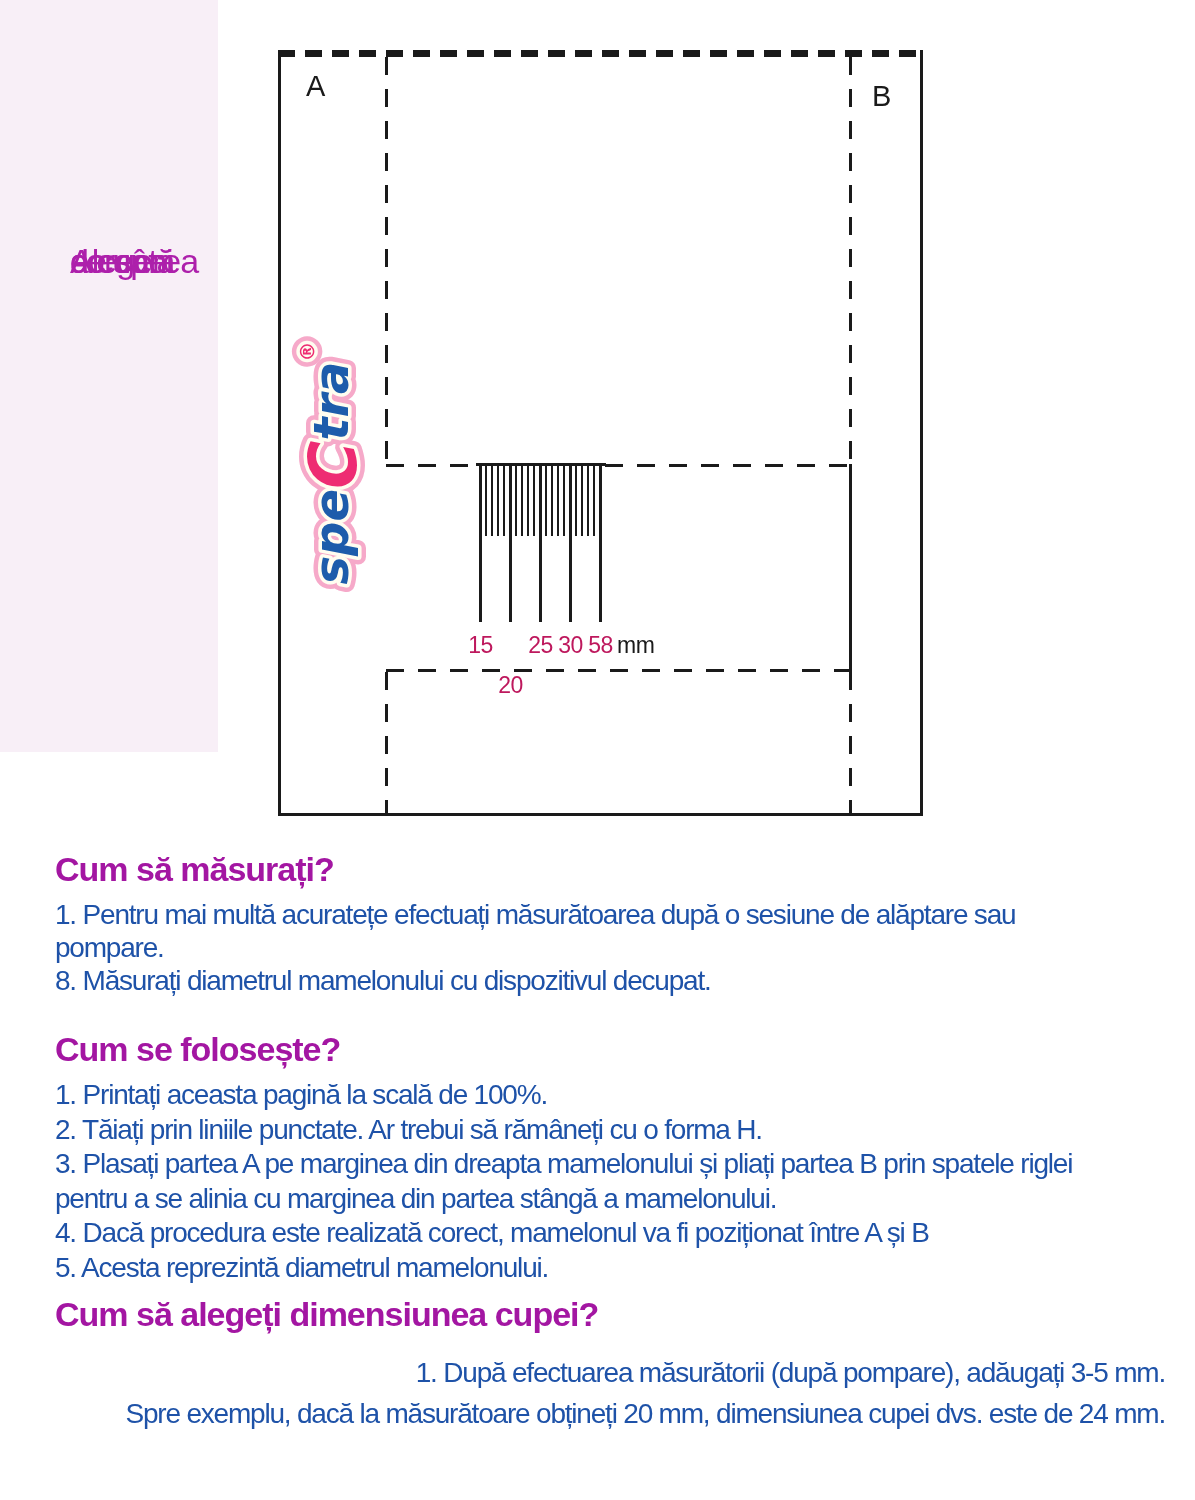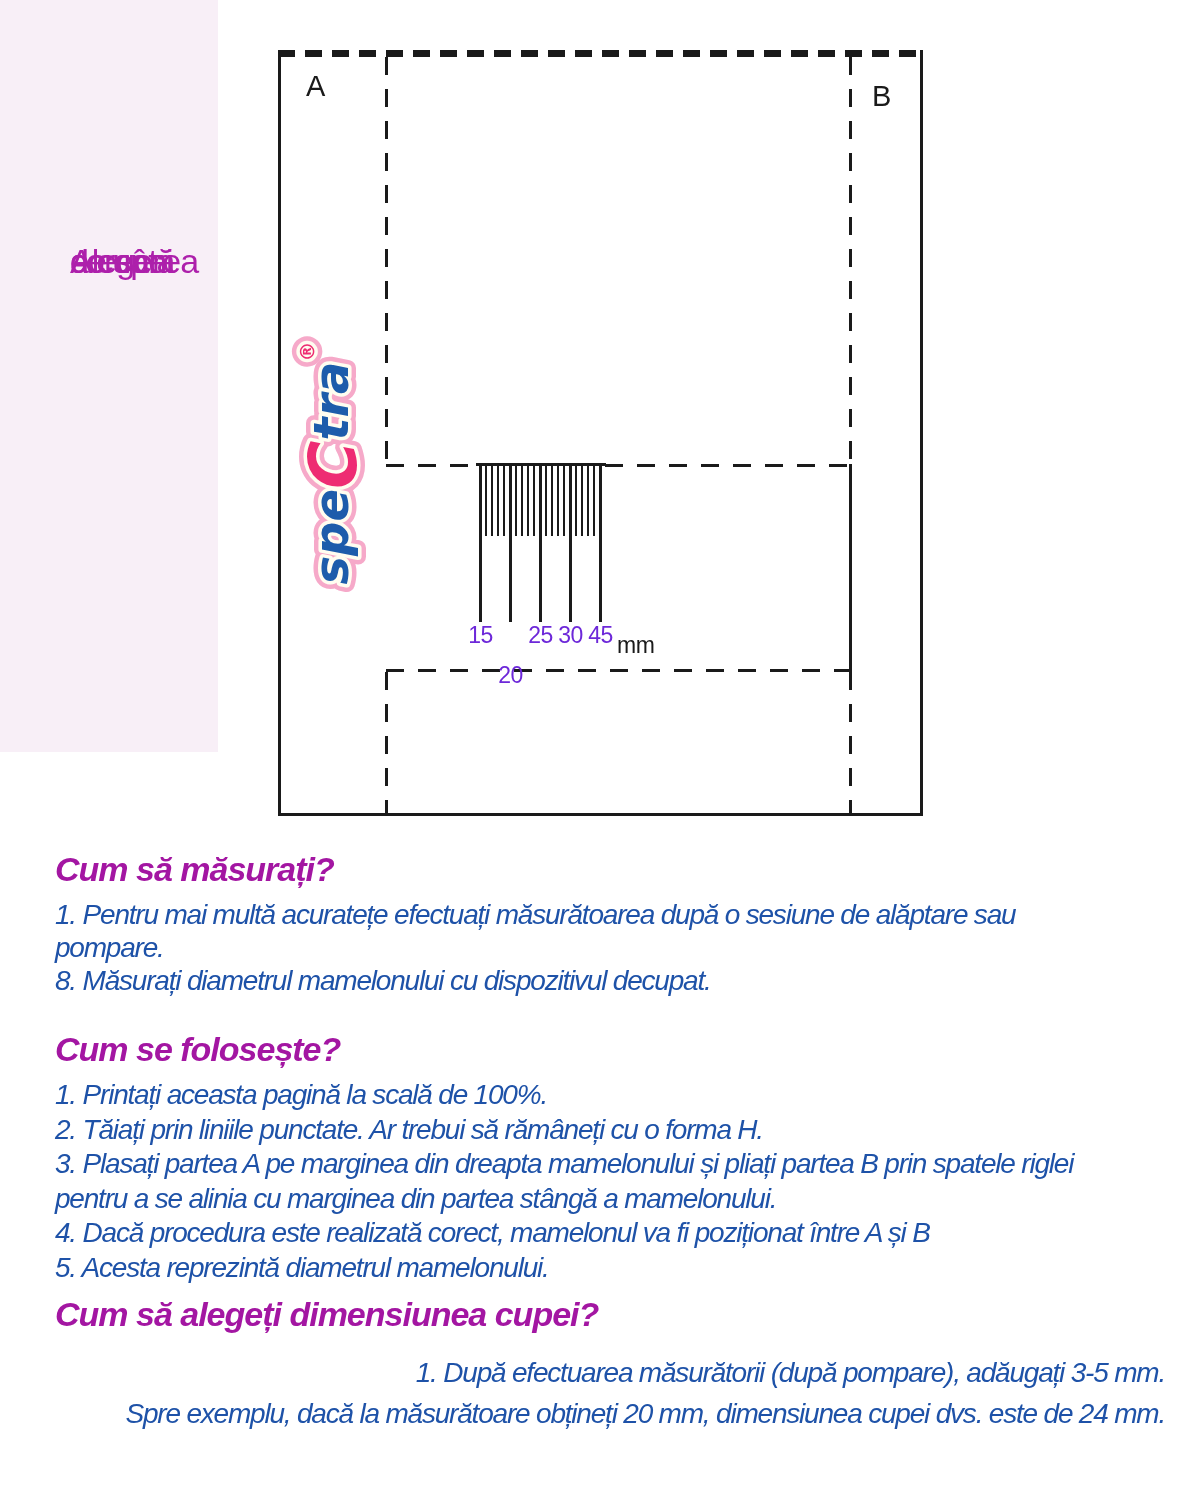--- a/index.html
+++ b/index.html
@@ -20,31 +20,31 @@
   .top-dash{height:7px;background:repeating-linear-gradient(90deg,#1a1a1a 0 17px,transparent 17px 27px);}
   .corner-label{position:absolute;font-size:29px;color:#1a1a1a;font-family:"Liberation Sans",sans-serif;}
   .label-a{left:306px;top:70px;}
   .label-b{left:872px;top:80px;}
   
   .ruler{position:absolute;left:479px;top:466px;width:126px;height:200px;}
   .ruler-bar{position:absolute;left:-3px;top:-3px;width:130px;height:3px;background:#1a1a1a;}
   .tick{position:absolute;top:0;background:#1a1a1a;}
   .tick.major{width:3px;height:156px;}
   .tick.minor{width:2px;height:70px;}
-  .tick-label{position:absolute;top:156px;transform:translateX(-50%);font-size:23px;
-    color:#6d28d9;letter-spacing:-0.5px;}
+  .tick-label{position:absolute;top:166px;transform:translateX(-50%);font-size:23px;
+    color:#be185d;letter-spacing:-0.5px;}
   .ruler-unit{position:absolute;left:617px;top:632px;font-size:23px;color:#1a1a1a;letter-spacing:-0.5px;}
   
   .logo-svg{position:absolute;left:284px;top:324px;width:96px;height:278px;overflow:visible;}
   .logo-text{font-family:"DejaVu Sans","Liberation Sans",sans-serif;font-weight:bold;font-style:italic;
     font-size:48px;}
   .logo-text .t-c{font-size:66px;}
   .logo-text .t-reg{font-size:20px;font-style:normal;}
   
-  section.txt{position:absolute;left:55px;width:1110px;font-style:italic;}
+  section.txt{position:absolute;left:55px;width:1110px;}
   section.txt h2{margin:0;font-size:34px;line-height:36px;font-weight:bold;color:#a316a2;
     letter-spacing:-1px;white-space:nowrap;}
   section.txt .body{margin-top:11px;color:#1e52a8;font-size:28px;letter-spacing:-1.2px;}
   section.txt .body .line{position:static;line-height:33px;white-space:nowrap;}
   section.sec2 .body .line{line-height:34.5px;}
   section.sec3 .body{margin-top:20px;}
   section.sec3 .body .line{line-height:41px;text-align:right;}
   section.sec3 .body .line:nth-child(2){padding-left:25px;}
 </style>
 </head>
@@ -100,21 +100,21 @@
         <div class="tick minor" style="left: 72px;"></div>
         <div class="tick minor" style="left: 78px;"></div>
         <div class="tick minor" style="left: 84px;"></div>
         <div class="tick major" style="left: 90px;"></div>
         <div class="tick-label" style="left: 91.5px;">30</div>
         <div class="tick minor" style="left: 96px;"></div>
         <div class="tick minor" style="left: 102px;"></div>
         <div class="tick minor" style="left: 108px;"></div>
         <div class="tick minor" style="left: 114px;"></div>
         <div class="tick major" style="left: 120px;"></div>
-        <div class="tick-label" style="left: 121.5px;">45</div>
+        <div class="tick-label" style="left: 121.5px;">58</div>
       </div>
     <div class="ruler-unit">mm</div>
 
     <svg class="logo-svg" viewBox="0 0 96 278">
       <g transform="translate(48,139) rotate(-90)" class="logo-text" text-anchor="middle">
 
         <text x="0" y="16" fill="none" stroke="#f6a9c9" stroke-width="16" stroke-linejoin="round" stroke-linecap="round"><tspan>spe</tspan><tspan class="t-c" dy="8">C</tspan><tspan dy="-8">tra</tspan><tspan class="t-reg" dy="-34">®</tspan></text>
 
         <text x="0" y="16" fill="none" stroke="#fffdf0" stroke-width="7" stroke-linejoin="round" stroke-linecap="round"><tspan>spe</tspan><tspan class="t-c" dy="8">C</tspan><tspan dy="-8">tra</tspan><tspan class="t-reg" dy="-34">®</tspan></text>
 

